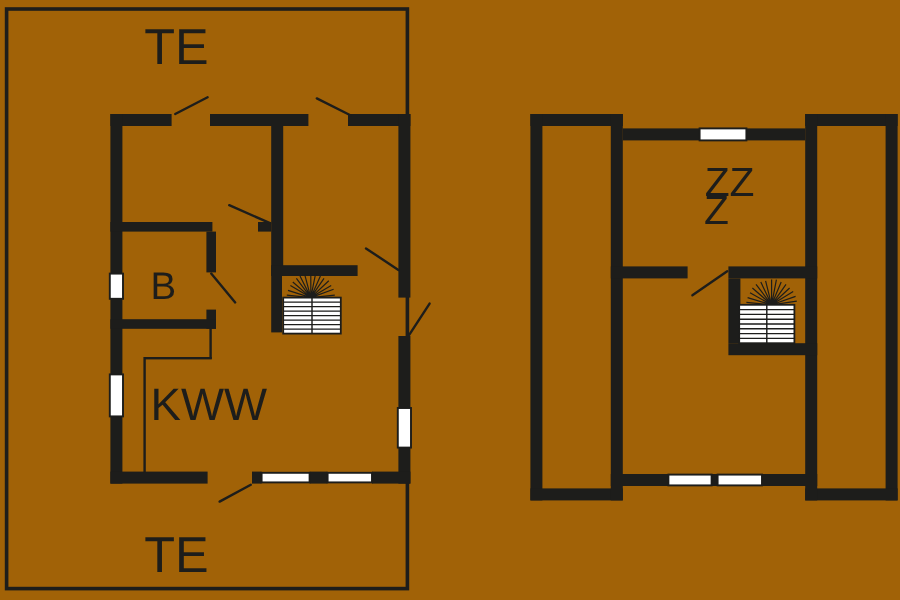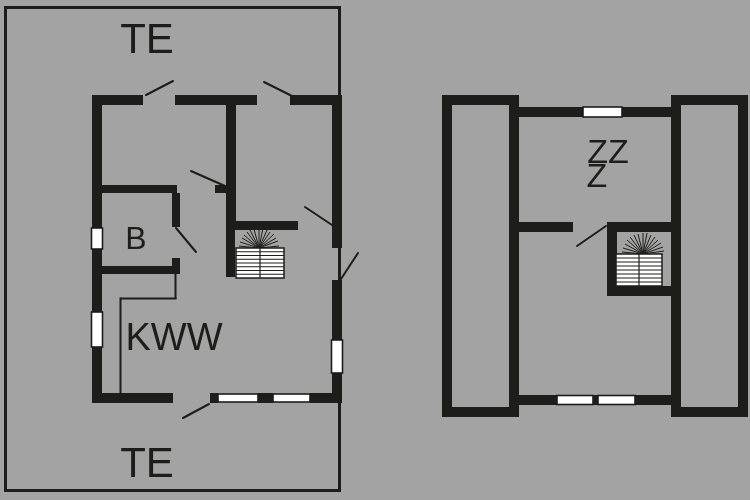--- a/index.html
+++ b/index.html
@@ -1,16 +1,16 @@
 <!DOCTYPE html>
 <html><head>
 <meta charset="utf-8">
 <style>
   html,body{margin:0;padding:0;background:#ffffff;}
-  .canvas{position:relative;width:750px;height:500px;background:#a3a3a3;overflow:hidden;}
+  .canvas{position:relative;width:750px;height:500px;background:#a16207;overflow:hidden;}
   svg{display:block;}
   .wall{fill:#1d1d1b;stroke:none;}
   .boundary{fill:none;stroke:#1d1d1b;stroke-width:3;}
   .window{fill:#ffffff;stroke:#1d1d1b;stroke-width:1.6;}
   .swing{stroke:#1d1d1b;stroke-width:2;fill:none;stroke-linecap:round;}
   .stairbox{fill:#ffffff;stroke:#1d1d1b;stroke-width:1.5;}
   .stairline{stroke:#1d1d1b;stroke-width:1.2;fill:none;}
   .fan{stroke:#1d1d1b;stroke-width:1;fill:none;}
   .roomlabel{font-family:"Liberation Sans","DejaVu Sans",sans-serif;fill:#1d1d1b;}
   .lbl-te{font-size:42px;}

